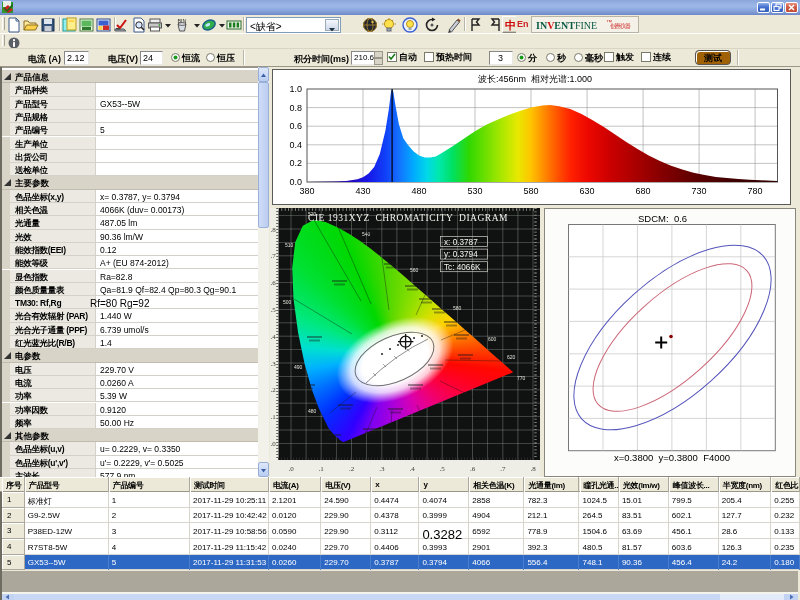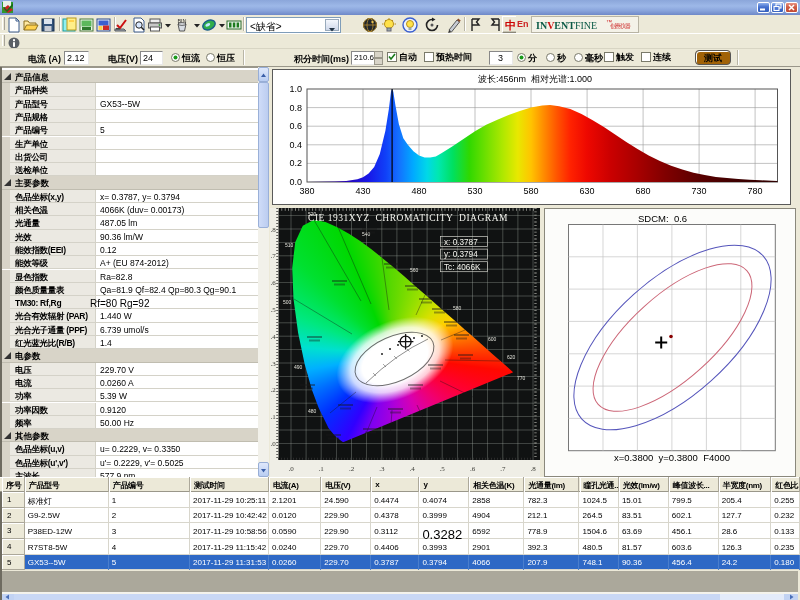--- a/index.html
+++ b/index.html
@@ -882,21 +882,21 @@
 <div class="cell" style="left:371.2px;top:554.8px;width:48.2px;height:15.7px;border-right:1px solid #4a7ecd">
       <span style="position:absolute;left:3px;top:3.5px;font-size:8px;color:#fff">0.3787</span>
     </div>
 <div class="cell" style="left:419.4px;top:554.8px;width:49.9px;height:15.7px;border-right:1px solid #4a7ecd">
       <span style="position:absolute;left:3px;top:3.5px;font-size:8px;color:#fff">0.3794</span>
     </div>
 <div class="cell" style="left:469.3px;top:554.8px;width:55.1px;height:15.7px;border-right:1px solid #4a7ecd">
       <span style="position:absolute;left:3px;top:3.5px;font-size:8px;color:#fff">4066</span>
     </div>
 <div class="cell" style="left:524.4px;top:554.8px;width:55.1px;height:15.7px;border-right:1px solid #4a7ecd">
-      <span style="position:absolute;left:3px;top:3.5px;font-size:8px;color:#fff">207.9</span>
+      <span style="position:absolute;left:3px;top:3.5px;font-size:8px;color:#fff">556.4</span>
     </div>
 <div class="cell" style="left:579.5px;top:554.8px;width:39.4px;height:15.7px;border-right:1px solid #4a7ecd">
       <span style="position:absolute;left:3px;top:3.5px;font-size:8px;color:#fff">748.1</span>
     </div>
 <div class="cell" style="left:618.9px;top:554.8px;width:49.9px;height:15.7px;border-right:1px solid #4a7ecd">
       <span style="position:absolute;left:3px;top:3.5px;font-size:8px;color:#fff">90.36</span>
     </div>
 <div class="cell" style="left:668.8px;top:554.8px;width:49.9px;height:15.7px;border-right:1px solid #4a7ecd">
       <span style="position:absolute;left:3px;top:3.5px;font-size:8px;color:#fff">456.4</span>
     </div>

